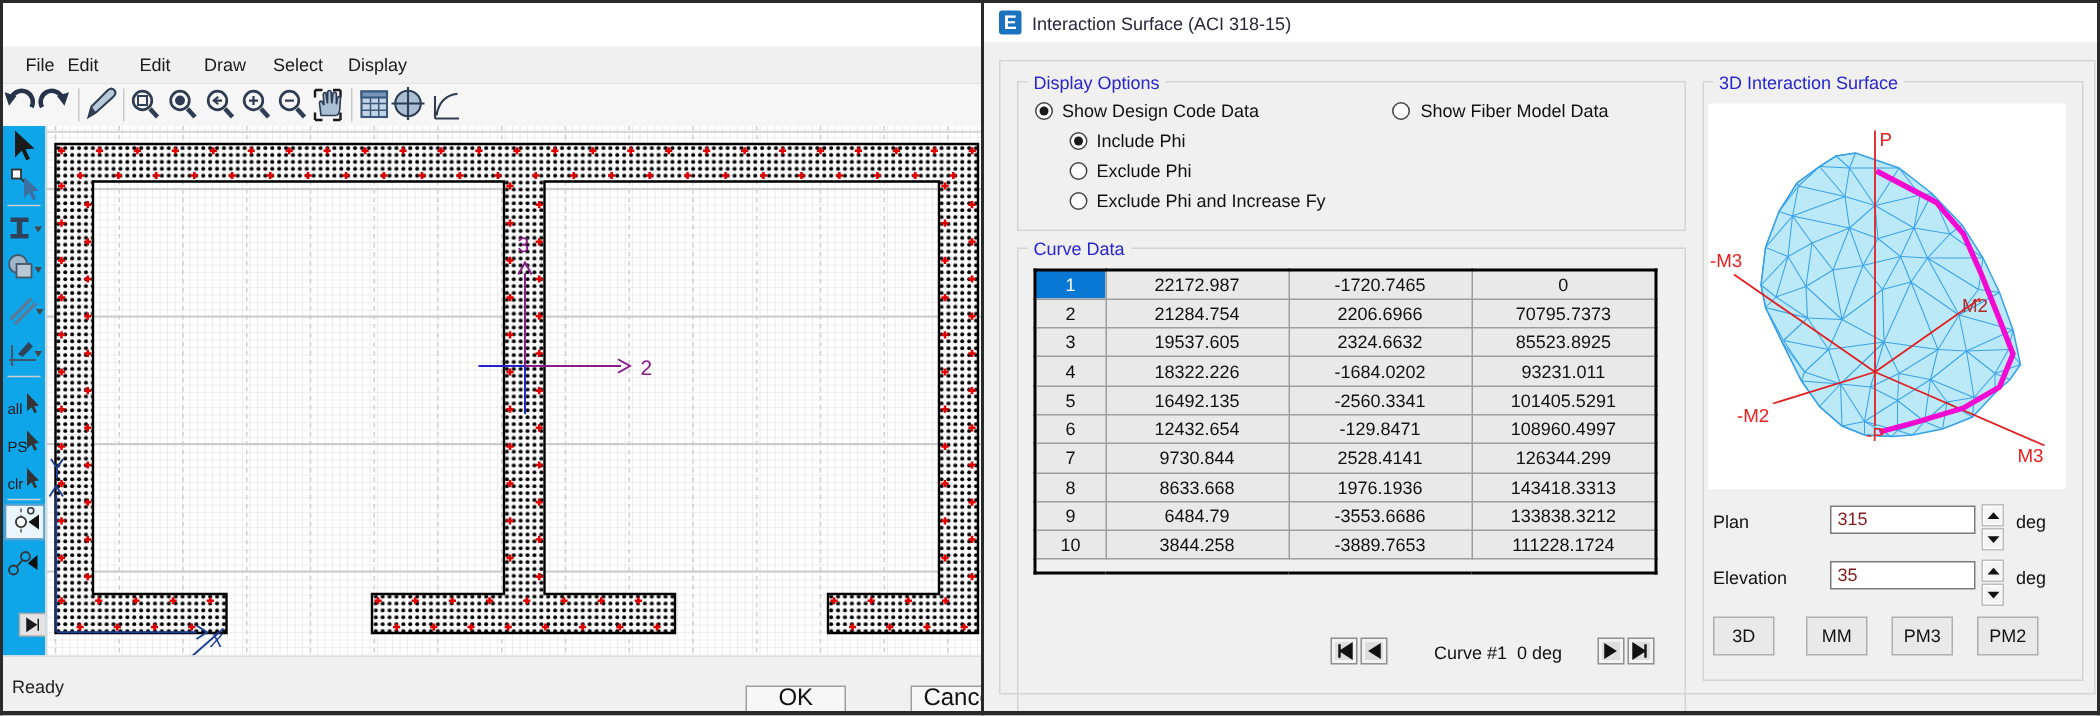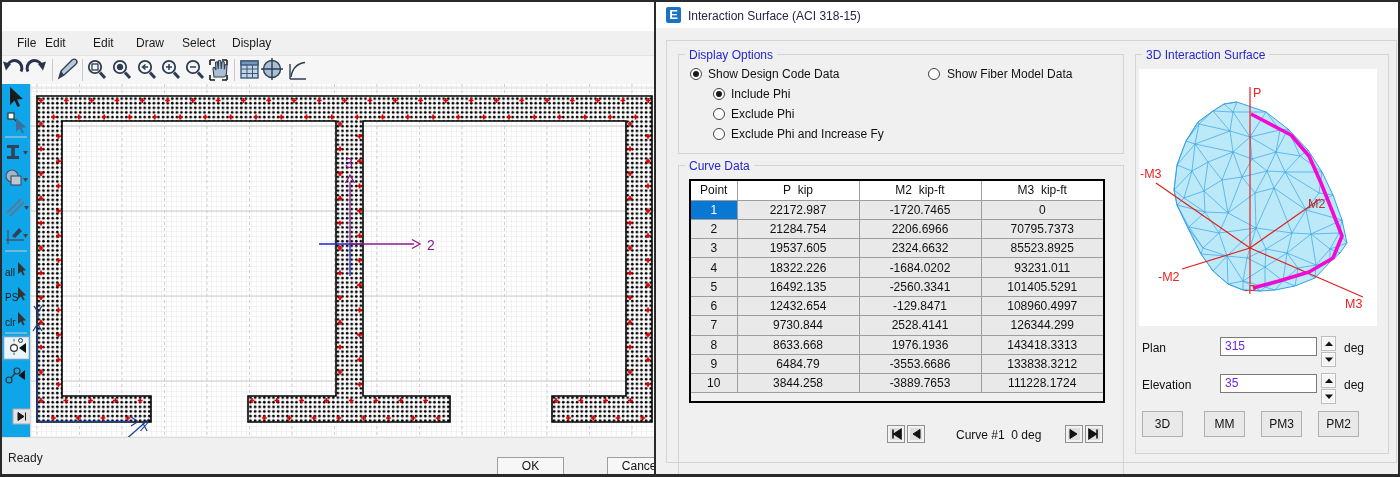--- a/index.html
+++ b/index.html
@@ -4,21 +4,21 @@
 html,body{width:1400px;height:477px;overflow:hidden}
 body{font-family:"Liberation Sans",sans-serif;background:#f0f0f0;position:relative}
 .abs{position:absolute}
 #leftwin{left:0;top:0;width:656px;height:477px;background:#fff;overflow:hidden}
 #titlebarL{left:2px;top:2px;width:652px;height:29px;background:#fff;color:#111;font-size:12px;line-height:29px;padding-left:10px}
 #menubar{left:2px;top:31px;width:652px;height:24px;background:#f0f0f0;font-size:12px;color:#1a1a1a}
 #menubar span{position:absolute;top:5px}
 #toolbar{left:2px;top:55px;width:652px;height:29px;background:#f6f6f6;border-top:1px solid #e4e4e4}
 #toolstrip{left:2px;top:84px;width:29px;height:353px;background:#0ea5e9;border-right:1px solid #d8d8d8}
 #statusbar{left:2px;top:437px;width:652px;height:38px;background:#f0f0f0;border-top:1px solid #dcdcdc;font-size:12px;color:#222}
-.winbtn{position:absolute;background:#f7f7f7;border:1px solid #9d9d9d;font-size:12px;color:#111;text-align:center;line-height:16px}
+.winbtn{position:absolute;background:#f7f7f7;border:1px solid #9d9d9d;font-size:16px;color:#111;text-align:center;line-height:16px}
 
 #dlg{left:654px;top:0;width:746px;height:477px;background:#f0f0f0;overflow:hidden}
 #titlebarR{left:2px;top:2px;width:742px;height:26px;background:#fff}
 #eicon{left:10px;top:5px;width:15px;height:16px;background:#1b72c0;border-radius:2px;color:#fff;font-size:13px;font-weight:bold;text-align:center;line-height:16px}
 #dtitle{left:32px;top:7px;font-size:12px;color:#26263e}
 #panel{left:12px;top:40px;width:731px;height:423px;border:1px solid #d4d4d4}
 .grp{position:absolute;border:1px solid #d4d4d4}
 .grplab{position:absolute;top:-7px;left:6px;background:#f0f0f0;padding:0 4px;font-size:12px;color:#2626cc;white-space:nowrap}
 .radio{position:absolute;width:12px;height:12px;border:1px solid #444;border-radius:50%;background:#fff}
 .radio.on::after{content:"";position:absolute;left:2px;top:2px;width:6px;height:6px;border-radius:50%;background:#1a1a1a}
@@ -30,21 +30,21 @@
 #ctable td{border:1px solid #9d9d9d;font-size:12px;color:#111;text-align:center;padding:0;height:19.3px;font-family:"Liberation Sans",sans-serif}
 #ctable tr.hdr td{height:20px}
 #ctable tr.blank td{border:none;height:9px}
 #ctable td:nth-child(1){width:47px}
 #ctable td:nth-child(2){width:122px}
 #ctable td:nth-child(3){width:122px}
 #ctable td:nth-child(4){width:123px}
 #ctable td.sel{background:#0878d4 !important;color:#fff}
 .navbtn{position:absolute;width:18px;height:18px;background:#ddd;border:1px solid #919191;box-shadow:inset 0 0 0 2px #f2f2f2}
 .navbtn svg{position:absolute;left:2px;top:2px}
-.inp{position:absolute;background:#fff;border:1px solid #7a7a7a;font-size:12px;color:#6d28d9;padding-left:4px;line-height:17px}
+.inp{position:absolute;background:#fff;border:1px solid #7a7a7a;font-size:12px;color:#7f1d1d;padding-left:4px;line-height:17px}
 .spin{position:absolute;width:15px;height:15px;background:#f4f4f4;border:1px solid #bdbdbd;box-shadow:inset 0 0 0 1px #fdfdfd}
 .spin svg{position:absolute;left:2px;top:3px}
 .pbtn{position:absolute;width:41px;height:26px;background:#e9e9e9;border:1px solid #b0b0b0;font-size:12px;color:#111;text-align:center;line-height:24px}
 .dark{position:absolute;background:#2a2a2a}
 </style></head>
 <body>
 
 <div class="abs" id="leftwin">
   <div class="abs" id="menubar">
     <span style="left:15px">File</span>
@@ -237,26 +237,20 @@
     <div class="radio" style="left:34px;top:53px"></div>
     <span class="rlab" style="left:52px;top:52px">Exclude Phi</span>
     <div class="radio" style="left:34px;top:73px"></div>
     <span class="rlab" style="left:52px;top:72px">Exclude Phi and Increase Fy</span>
   </div>
 
   <div class="grp" style="left:24px;top:165px;width:446px;height:319px">
     <div class="grplab">Curve Data</div>
     <table id="ctable" style="left:10px;top:13px">
       <tbody>
-          <tr class="hdr">
-            <td>Point</td>
-            <td>P&nbsp;&nbsp;kip</td>
-            <td>M2&nbsp;&nbsp;kip-ft</td>
-            <td>M3&nbsp;&nbsp;kip-ft</td>
-          </tr>
       <tr>
             <td class="sel">1</td>
             <td>22172.987</td>
             <td>-1720.7465</td>
             <td>0</td>
           </tr>
 <tr>
             <td>2</td>
             <td>21284.754</td>
             <td>2206.6966</td>

